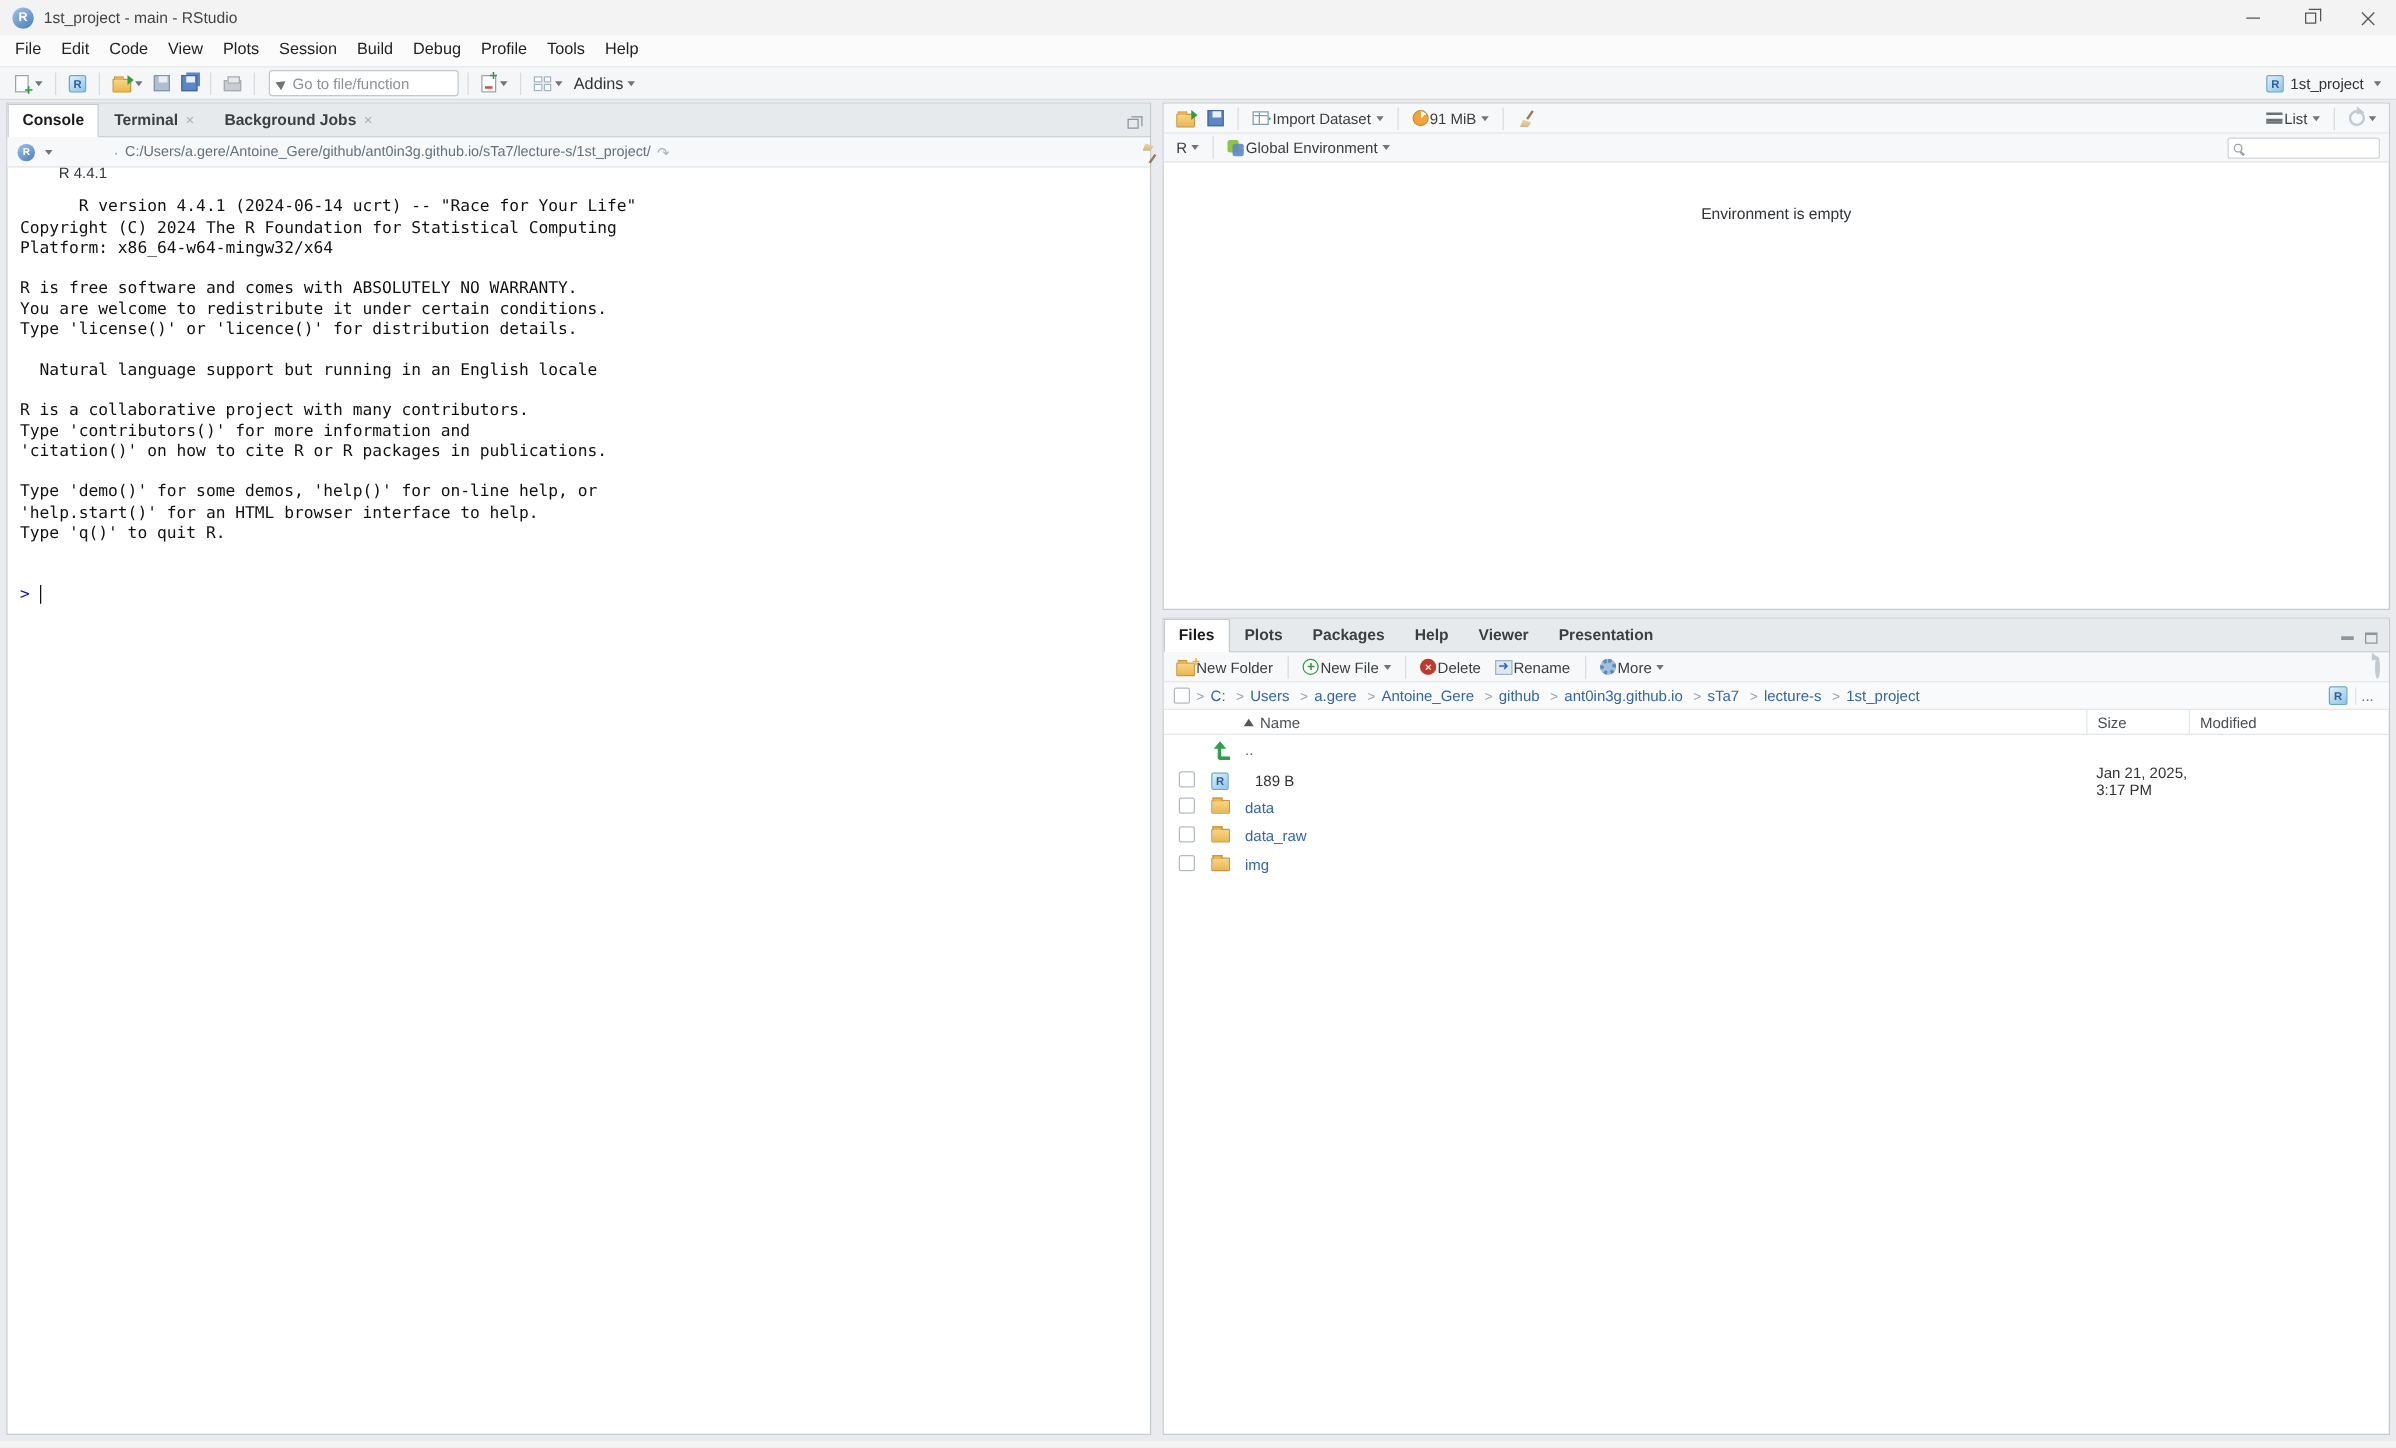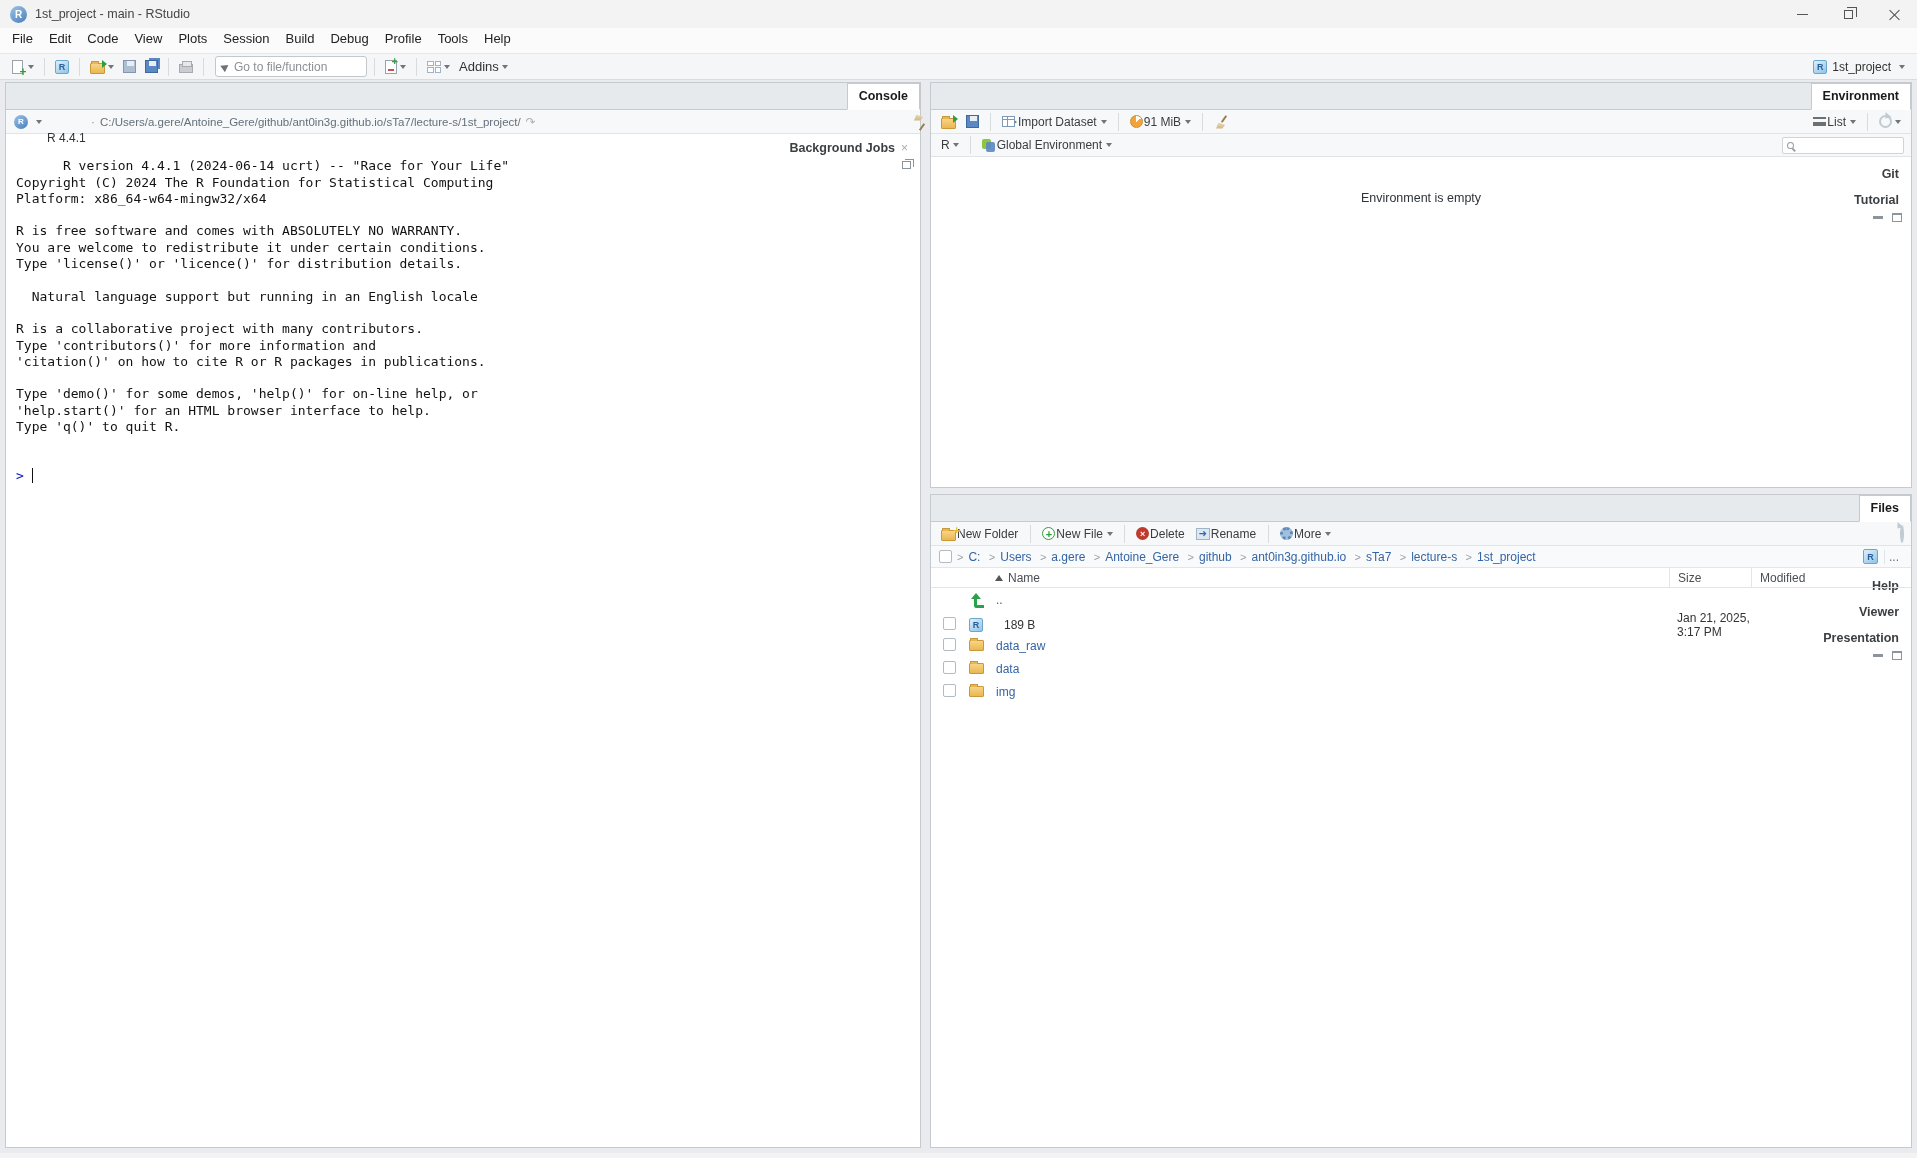--- a/index.html
+++ b/index.html
@@ -70,21 +70,21 @@
   .project-btn { margin-left:auto; display:flex; align-items:center; gap:5px; padding:2px 6px; font-size:12px; color:#333; }
 
   
   .main { height:1073px; background:#e9ebee; padding:2px 5px 5px 5px; display:flex; gap:9px; }
   .pane { background:#fff; border:1px solid #c5cacf; display:flex; flex-direction:column; }
   .left-col { width:916px; }
   .right-col { flex:1; display:flex; flex-direction:column; gap:6px; }
   .env-pane { height:406px; }
   .files-pane { flex:1; }
 
-  .tabstrip { height:27px; background:#e7eaed; border-bottom:1px solid #c5cacf; display:flex; align-items:flex-end;flex-direction:column; }
+  .tabstrip { height:27px; background:#e7eaed; border-bottom:1px solid #c5cacf; display:flex; align-items:flex-end; }
   .tab { display:flex; align-items:center; gap:6px; padding:5px 11px 6px 11px; font-weight:bold;
     font-size:12.5px; color:#3c3f42; border:1px solid transparent; margin-bottom:-1px; }
   .tab.active { background:#fff; border-color:#c5cacf; border-bottom-color:#fff; color:#1a1a1a; }
   .tab-close { color:#a7adb3; font-size:12px; font-weight:normal; display:none; line-height:10px; }
   .tab-close.shown { display:inline; }
   .strip-controls { margin-left:auto; display:flex; align-items:center; gap:9px; padding:0 9px 6px 0; }
   .pm-min { width:10px; height:3px; background:#8d949b; display:inline-block; }
   .pm-max { width:10px; height:9px; border:1px solid #8d949b; border-top-width:2px; display:inline-block; }
   .pm-restore { width:9px; height:8px; border:1px solid #8d949b; position:relative; display:inline-block; }
   .pm-restore::before { content:""; position:absolute; left:2px; top:-3px; width:8px; height:7px;
@@ -333,47 +333,20 @@
       <div class="prompt-line">
         <span class="prompt">&gt;</span>
         <span class="cursor"></span>
       </div>
     </div>
   </div>
 
   <div class="right-col">
 
     <div class="pane env-pane">
-      <div class="tabstrip">
-
-          <div class="tab active">
-            <span>Environment</span>
-          </div>
-
-          <div class="tab">
-            <span>History</span>
-          </div>
-
-          <div class="tab">
-            <span>Connections</span>
-          </div>
-
-          <div class="tab">
-            <span>Git</span>
-          </div>
-
-          <div class="tab">
-            <span>Tutorial</span>
-          </div>
-
-        <span class="strip-controls">
-          <span class="pm-min"></span>
-          <span class="pm-max"></span>
-        </span>
-      </div>
       <div class="pane-toolbar">
         <span class="tb-btn">
             <span class="ic-folder open"></span>
           </span>
         <span class="tb-btn">
             <span class="ic-save blue"></span>
           </span>
         <span class="tb-sep"></span>
         <span class="tb-btn">
           <span class="ic-table"></span>
@@ -547,31 +520,31 @@
             </span>
             <span class="cell-size">189 B</span>
             <span class="cell-modified">Jan 21, 2025, 3:17 PM</span>
           </div>
 
           <div class="file-row grid-cols">
             <span class="cell-check"><span class="checkbox"></span></span>
             <span class="cell-icon">
               <span class="file-icon" data-icon="folder"></span>
             </span>
-            <a class="cell-name">data_raw</a>
+            <a class="cell-name">data</a>
             <span class="cell-size"></span>
             <span class="cell-modified"></span>
           </div>
 
           <div class="file-row grid-cols">
             <span class="cell-check"><span class="checkbox"></span></span>
             <span class="cell-icon">
               <span class="file-icon" data-icon="folder"></span>
             </span>
-            <a class="cell-name">data</a>
+            <a class="cell-name">data_raw</a>
             <span class="cell-size"></span>
             <span class="cell-modified"></span>
           </div>
 
           <div class="file-row grid-cols">
             <span class="cell-check"><span class="checkbox"></span></span>
             <span class="cell-icon">
               <span class="file-icon" data-icon="folder"></span>
             </span>
             <a class="cell-name">img</a>

